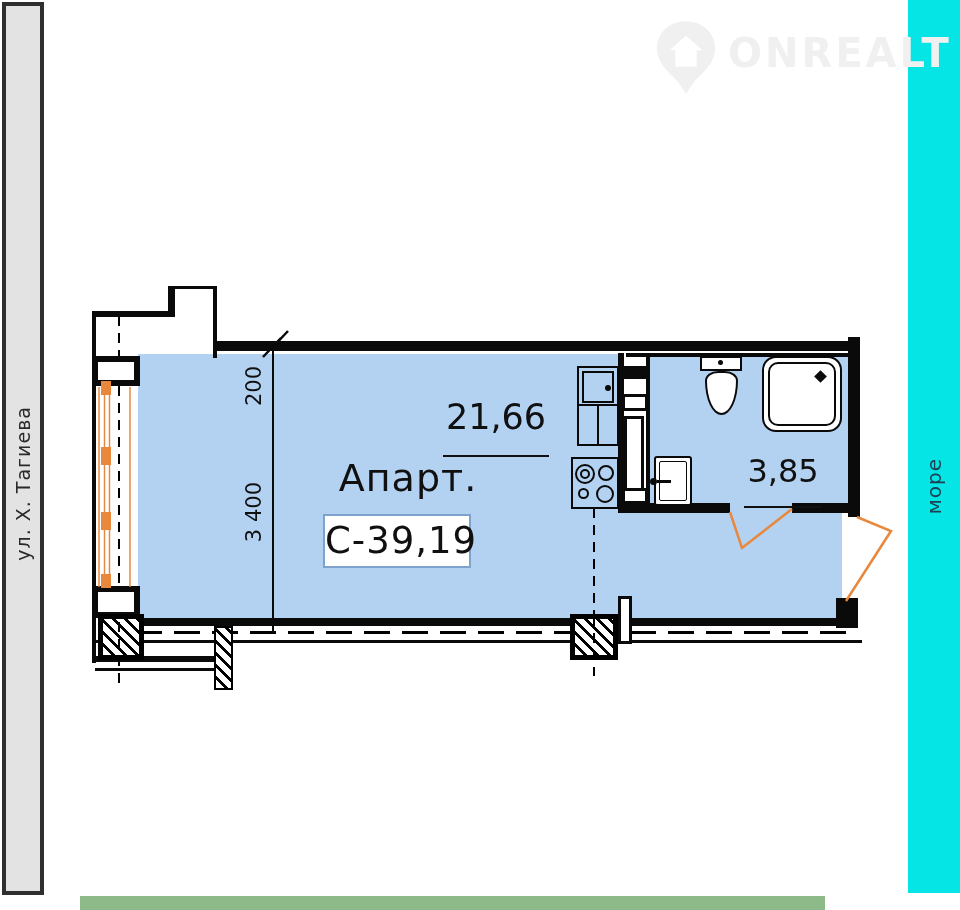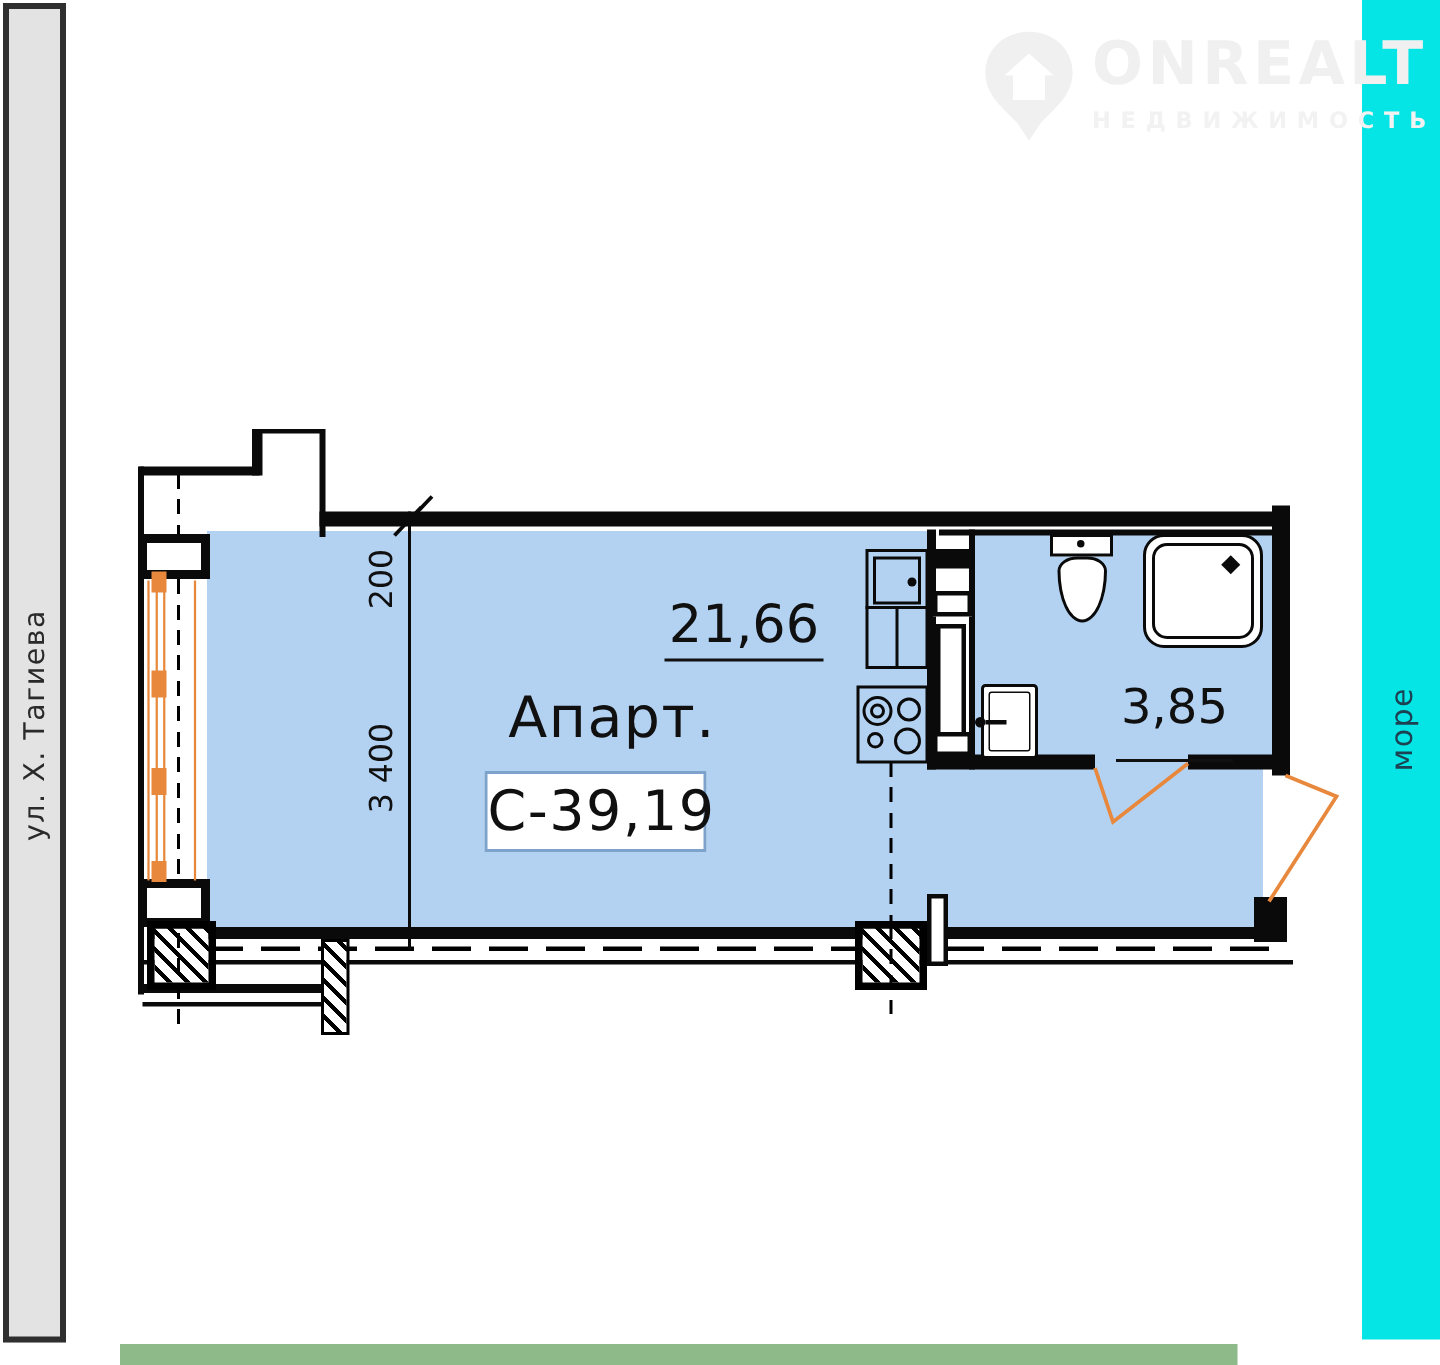--- a/index.html
+++ b/index.html
@@ -26,21 +26,21 @@
     writing-mode:vertical-rl;transform:rotate(180deg);
     font-size:19px;color:#2a2a2a;letter-spacing:1px;white-space:nowrap;
     padding-bottom:70px;
   }
   .vtext.sea{font-size:20px;color:var(--sea-text,#1b4152);padding-bottom:80px;}
   
   .watermark{position:absolute;left:656px;top:20px;display:flex;align-items:flex-start;}
   .wm-text{margin-left:12px;}
   .wm-brand{
     display:block;font-size:40px;font-weight:700;letter-spacing:3px;
-    color:var(--watermark-gray,#f0f0f0);line-height:46px;
+    color:var(--watermark-gray,#f0f0f0);line-height:46px;margin-top:10px;
   }
   .wm-sub{
     display:block;font-size:15px;font-weight:700;letter-spacing:6.5px;
     color:#f2f2f2;line-height:20px;margin-top:4px;
   }
   
   .fill{position:absolute;background:var(--plan-fill,#b3d2f2);}
   .w{position:absolute;background:var(--line-black,#0a0a0a);}
   .obox{position:absolute;background:#fff;border:3px solid #0a0a0a;box-sizing:border-box;}
   .pier{position:absolute;background:#fff;border:6px solid #0a0a0a;box-sizing:border-box;}
@@ -57,21 +57,21 @@
   .dot{position:absolute;background:#0a0a0a;border-radius:50%;}
   .diamond{position:absolute;background:#0a0a0a;transform:rotate(45deg);}
   
   .plan-label{position:absolute;color:#101010;text-align:center;}
   .lbl-apart{left:338px;top:456px;width:140px;font-size:38px;letter-spacing:1px;}
   .lbl-unit{
     left:323px;top:514px;width:148px;height:54px;background:#fff;
     border:2px solid var(--unit-box-border,#7da3cc);box-sizing:border-box;
     font-size:37px;line-height:49px;letter-spacing:1px;
   }
-  .lbl-area1{left:443px;top:397px;width:106px;font-size:35px;border-bottom:2.5px solid #101010;padding-bottom:2px;}
+  .lbl-area1{left:443px;top:397px;width:106px;font-size:35px;border-bottom:2.5px solid #101010;padding-bottom:18px;}
   .lbl-area2{left:744px;top:452px;width:78px;font-size:32px;border-bottom:2.5px solid #101010;padding-bottom:16px;}
   .dim-label{
     position:absolute;writing-mode:vertical-rl;transform:rotate(180deg);
     font-size:21px;color:#101010;white-space:nowrap;
   }
   .svg-overlay{position:absolute;left:0;top:0;pointer-events:none;}
 </style>
 </head>
 <body>
 
@@ -87,21 +87,20 @@
 
   <div class="strip-bottom"></div>
 
   <div class="watermark">
     <svg width="60" height="76" viewBox="0 0 62 78">
       <path d="M31 1 C14 1 1 13 1 29 C1 45 13 53 23 64 L31 76 L39 64 C49 53 61 45 61 29 C61 13 48 1 31 1 Z
                M31 16 L48 31 L42 31 L42 48 L20 48 L20 31 L14 31 Z" fill="#f0f0f0" fill-rule="evenodd"></path>
     </svg>
     <div class="wm-text">
       <span class="wm-brand">ONREALT</span>
-      <span class="wm-sub">НЕДВИЖИМОСТЬ</span>
     </div>
   </div>
 
   <div>
 
     <div class="fill" style="left:138px;top:354px;width:484px;height:266px;"></div>
     <div class="fill" style="left:650px;top:356px;width:200px;height:152px;"></div>
     <div class="fill" style="left:620px;top:508px;width:222px;height:112px;"></div>
 
     <div class="vdash" style="left:118px;top:316px;height:44px;"></div>

